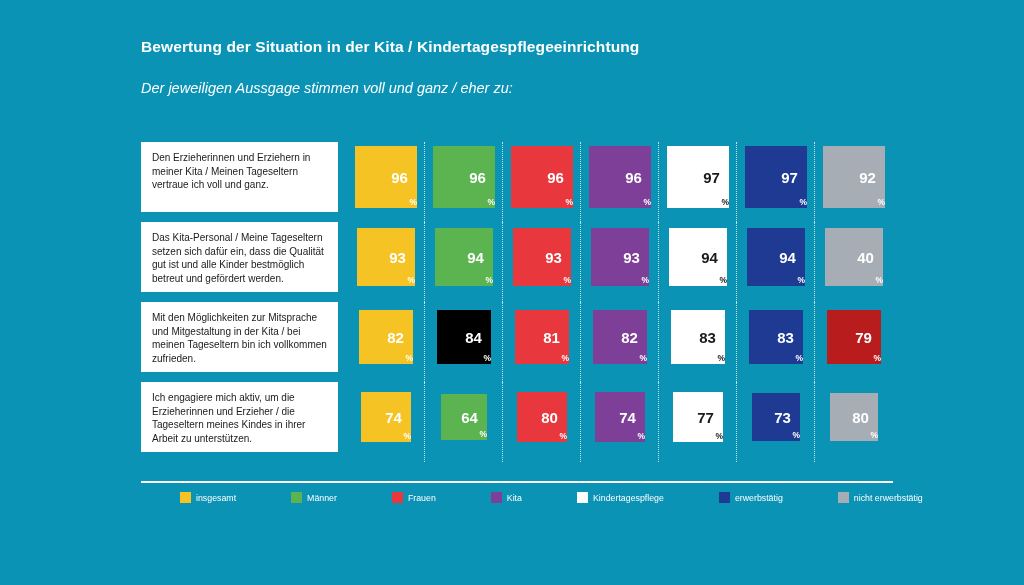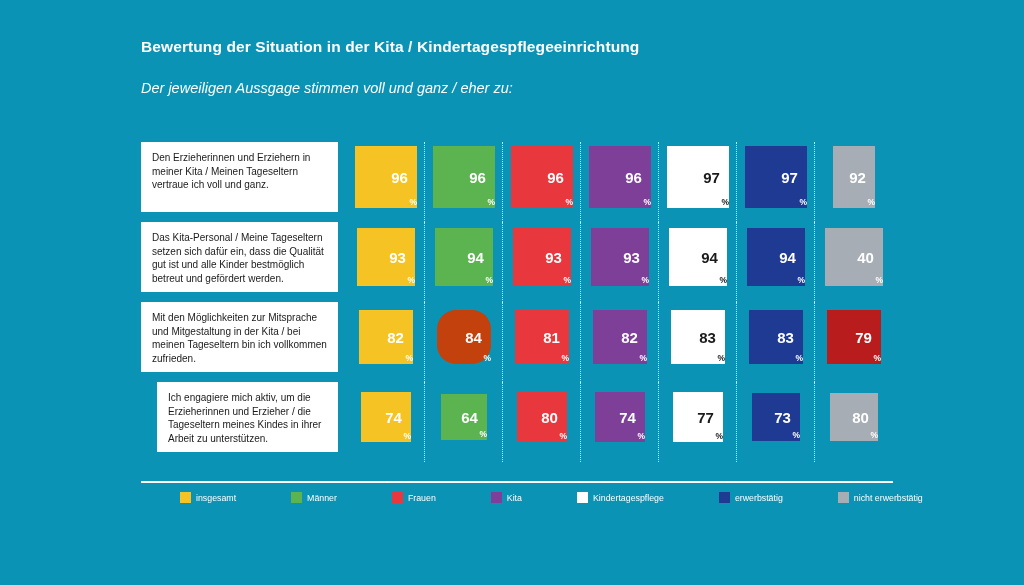--- a/index.html
+++ b/index.html
@@ -58,21 +58,21 @@
     box-sizing: border-box;
     padding: 9px 10px 9px 11px;
     font-size: 10px;
     line-height: 1.36;
     color: #1a1a1a;
     margin-right: 9px;
   }
   .statement.h1 { height: 70px; }
   .statement.h2 { height: 70px; }
   .statement.h3 { height: 70px; }
-  .statement.h4 { height: 70px; margin-left: 16px; }
+  .statement.h4 { height: 70px; }
 
   .cells {
     display: flex;
     align-items: flex-start;
     flex: 1;
   }
   .cellwrap {
     width: 78px;
     display: flex;
     justify-content: center;
@@ -186,21 +186,21 @@
               <span class="pct">%</span>
             </div>
           </div>
           <div class="cellwrap" style="height: 70px;">
             <div class="cell" style="width: 62px; height: 62px; background: rgb(30, 58, 147); margin-top: 4px;">
               <span class="num">97</span>
               <span class="pct">%</span>
             </div>
           </div>
           <div class="cellwrap" style="height: 70px;">
-            <div class="cell" style="width: 42px; height: 62px; background: rgb(167, 173, 181); margin-top: 4px;">
+            <div class="cell" style="width: 62px; height: 62px; background: rgb(167, 173, 181); margin-top: 4px;">
               <span class="num">92</span>
               <span class="pct">%</span>
             </div>
           </div>
         </div>
       </div>
       <div class="row">
         <div class="statement h2">Das Kita-Personal / Meine Tageseltern setzen sich dafür ein, dass die Qualität gut ist und alle Kinder bestmöglich betreut und gefördert werden.</div>
         <div class="cells">
           <div class="cellwrap" style="height: 70px;">
@@ -250,21 +250,21 @@
       <div class="row">
         <div class="statement h3">Mit den Möglichkeiten zur Mitsprache und Mitgestaltung in der Kita / bei meinen Tageseltern bin ich vollkommen zufrieden.</div>
         <div class="cells">
           <div class="cellwrap" style="height: 70px;">
             <div class="cell" style="width: 54px; height: 54px; background: rgb(246, 195, 36); margin-top: 8px;">
               <span class="num">82</span>
               <span class="pct">%</span>
             </div>
           </div>
           <div class="cellwrap" style="height: 70px;">
-            <div class="cell" style="width: 54px; height: 54px; background: #c2410c; margin-top: 8px; border-radius: 19px;">
+            <div class="cell" style="width: 54px; height: 54px; background: #000000; margin-top: 8px;">
               <span class="num">84</span>
               <span class="pct">%</span>
             </div>
           </div>
           <div class="cellwrap" style="height: 70px;">
             <div class="cell" style="width: 54px; height: 54px; background: rgb(232, 56, 61); margin-top: 8px;">
               <span class="num">81</span>
               <span class="pct">%</span>
             </div>
           </div>

